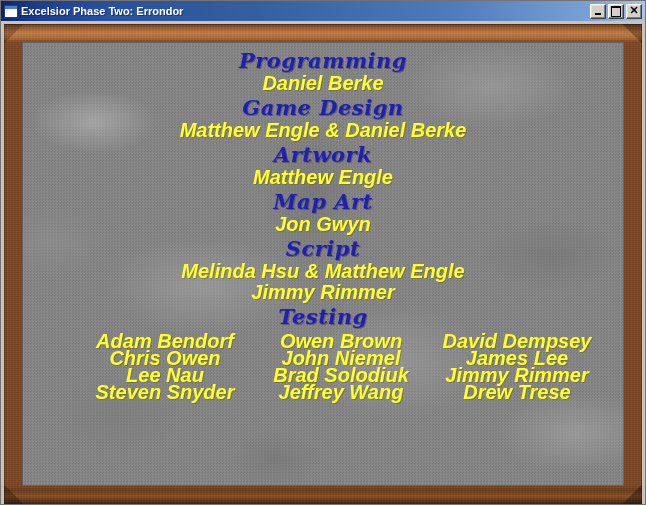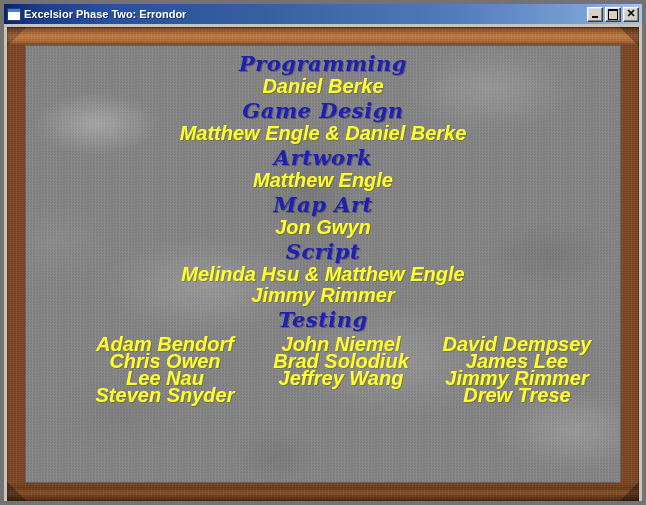--- a/index.html
+++ b/index.html
@@ -11,21 +11,21 @@
     background: #d4d0c8;
     font-family: "Liberation Sans", sans-serif;
   }
 
   
   #window {
     position: relative;
     width: 646px;
     height: 505px;
     background: #c8c4bc;
-    border: 4px solid #737373;
+    border: 1px solid #737373;
     display: flex;
     flex-direction: column;
   }
 
   
   #titlebar {
     height: 20px;
     flex: 0 0 20px;
     background: linear-gradient(to right,
         #0a246a 0%, #1c3f8f 6%, #27509e 16%,
@@ -291,20 +291,21 @@
             <div id="testers">
 
               <div class="tester-col">
                 <div class="names">Adam Bendorf</div>
                 <div class="names">Chris Owen</div>
                 <div class="names">Lee Nau</div>
                 <div class="names">Steven Snyder</div>
               </div>
 
               <div class="tester-col">
+                <div class="names">Owen Brown</div>
                 <div class="names">John Niemel</div>
                 <div class="names">Brad Solodiuk</div>
                 <div class="names">Jeffrey Wang</div>
               </div>
 
               <div class="tester-col">
                 <div class="names">David Dempsey</div>
                 <div class="names">James Lee</div>
                 <div class="names">Jimmy Rimmer</div>
                 <div class="names">Drew Trese</div>

